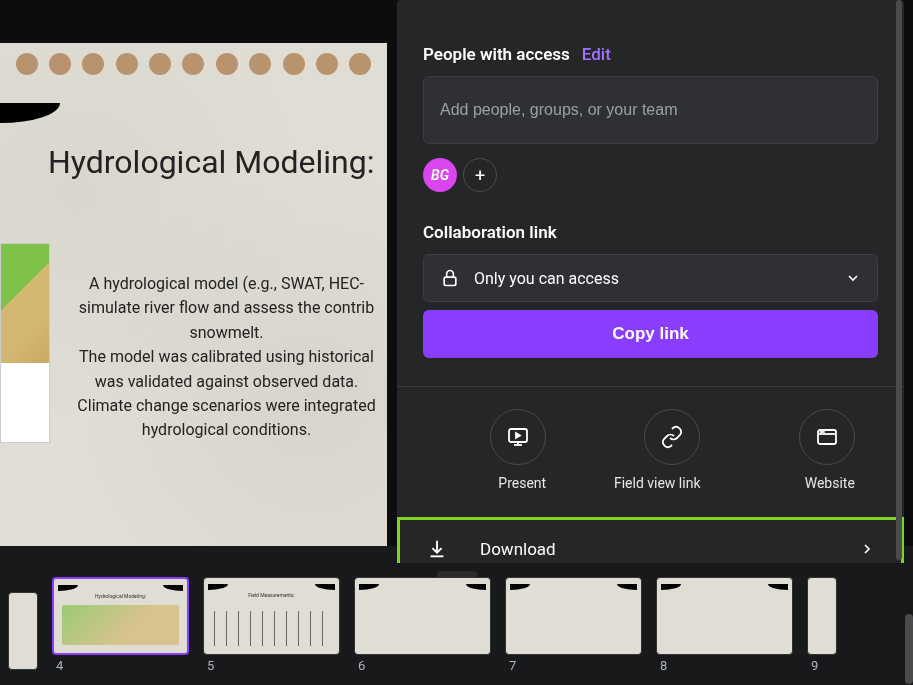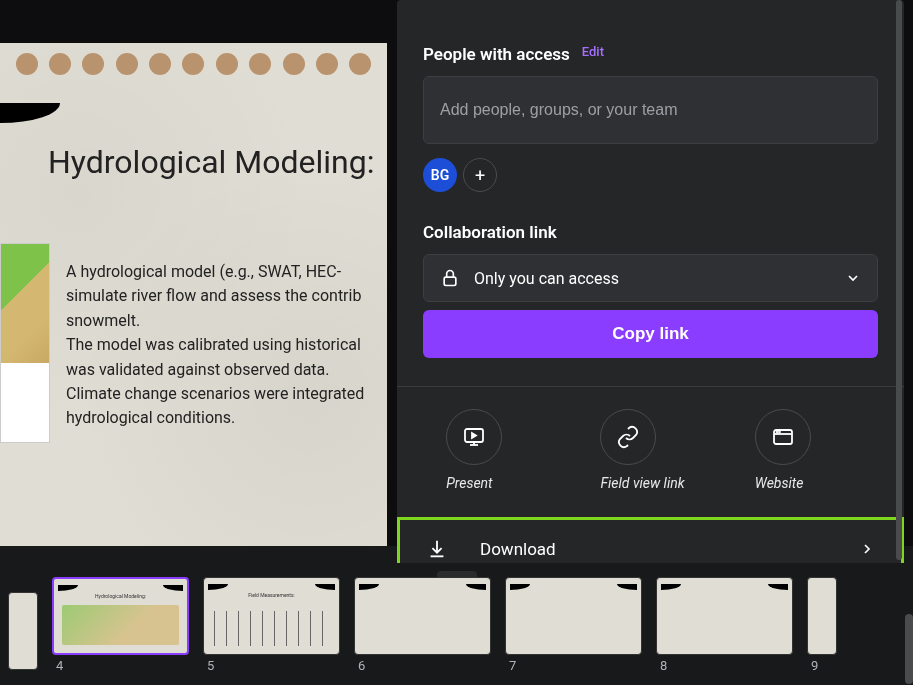--- a/index.html
+++ b/index.html
@@ -62,26 +62,27 @@
     .slide-title {
       position: absolute;
       top: 100px;
       left: 48px;
       font-size: 32px;
       color: #222;
       font-weight: 400;
     }
     .slide-body {
       position: absolute;
-      top: 218px;
+      top: 230px;
       left: 66px;
       right: 0;
       font-size: 16px;
       color: #222;
       line-height: 1.4;
+      text-align: center;
     }
     .slide-body p {
       margin-bottom: 2px;
     }
     .slide-image {
       position: absolute;
       top: 200px;
       left: 0;
       width: 50px;
       height: 200px;
@@ -120,21 +121,21 @@
       gap: 12px;
       margin-bottom: 12px;
       margin-top: 18px;
     }
     .access-label {
       font-size: 17px;
       font-weight: 600;
     }
     .edit-link {
       color: #a570ff;
-      font-size: 13px;
+      font-size: 17px;
       font-weight: 500;
     }
     .add-people-input {
       width: 100%;
       background: #2f3033;
       border: 1px solid #3d3e40;
       border-radius: 6px;
       padding: 24px 16px;
       color: #fff;
       font-size: 16px;
@@ -145,27 +146,28 @@
     }
     .avatar-row {
       display: flex;
       gap: 6px;
       margin-bottom: 30px;
     }
     .avatar-bg {
       width: 34px;
       height: 34px;
       border-radius: 50%;
-      background: #1d4ed8;
+      background: #d946ef;
       display: flex;
       align-items: center;
       justify-content: center;
       font-size: 14px;
       font-weight: 600;
       color: #fff;
+      font-style: italic;
     }
     .avatar-add {
       width: 34px;
       height: 34px;
       border-radius: 50%;
       background: transparent;
       border: 1px solid #4a4b4d;
       display: flex;
       align-items: center;
       justify-content: center;
@@ -211,24 +213,23 @@
     }
     .action-row {
       display: flex;
       justify-content: space-around;
       gap: 8px;
       margin-bottom: 24px;
     }
     .action-item {
       display: flex;
       flex-direction: column;
-      align-items: flex-start;
+      align-items: flex-end;
       gap: 10px;
       width: 100px;
-      font-style: italic;
     }
     .action-circle {
       width: 56px;
       height: 56px;
       border-radius: 50%;
       background: transparent;
       border: 1px solid #4a4b4d;
       display: flex;
       align-items: center;
       justify-content: center;

